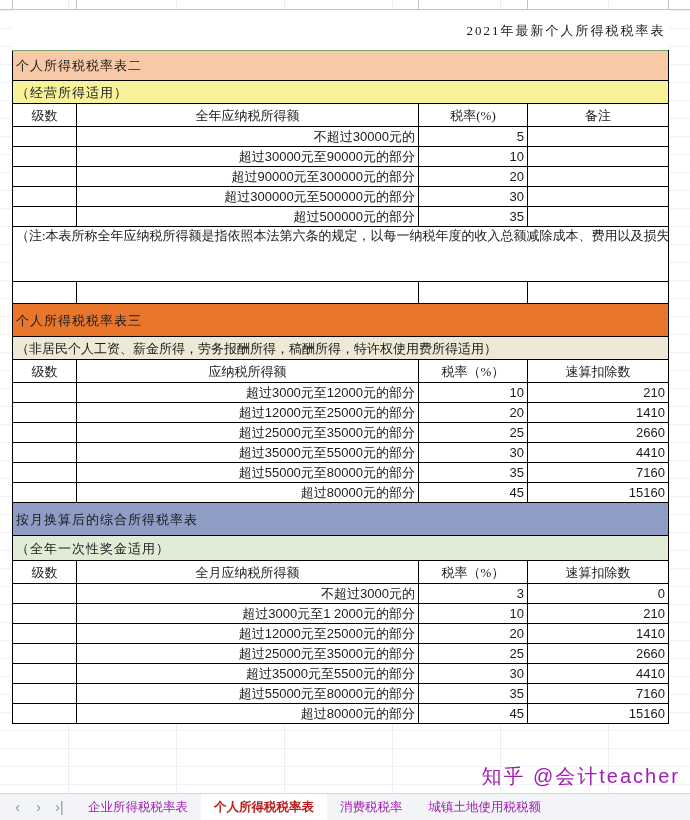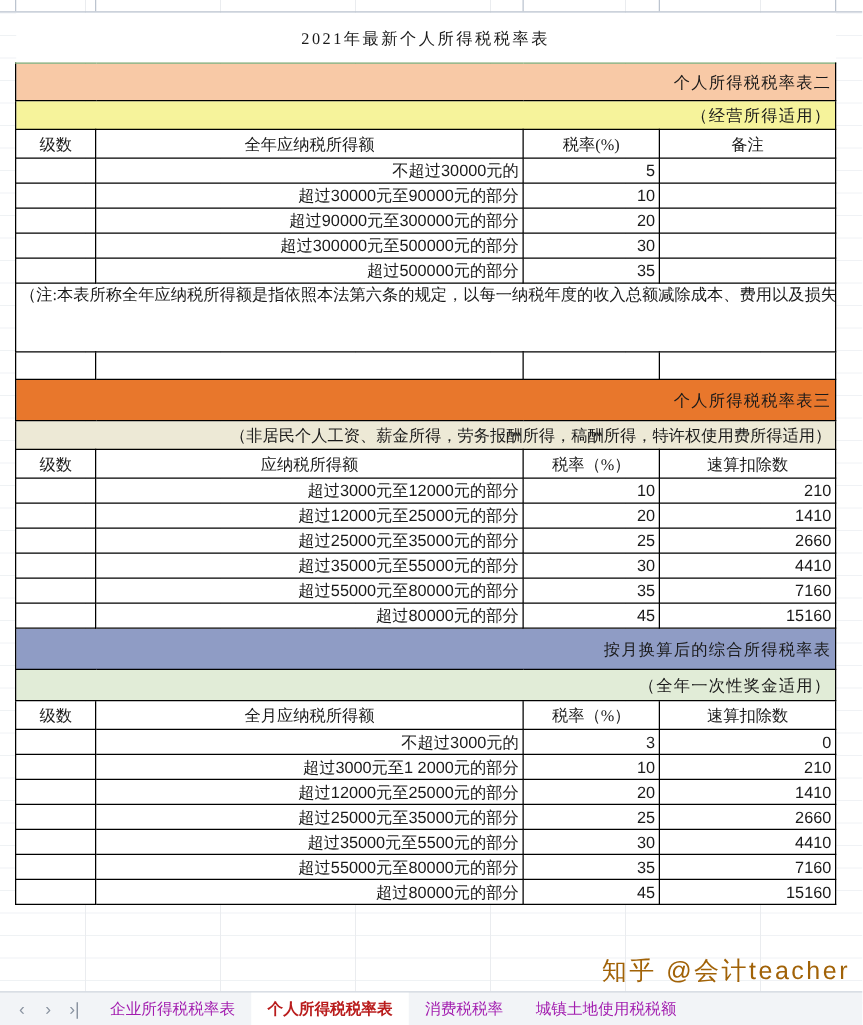--- a/index.html
+++ b/index.html
@@ -62,29 +62,29 @@
   }
   col.c1{width:64px;}
   col.c2{width:342px;}
   col.c3{width:109px;}
   col.c4{width:141px;}
 
   .title-cell{
     border:none !important;
     height:40px !important;
     font-size:21px;
-    text-align:center;
+    text-align:right;
     letter-spacing:2px;
     color:#1b1b1b;
     background:#ffffff !important;
     font-family:"Liberation Serif","DejaVu Serif",serif;
   }
 
   .band{
-    text-align:right;
+    text-align:left;
     height:29px !important;
     font-size:15px;
     letter-spacing:1px;
     font-family:"Liberation Serif","DejaVu Serif",serif;
   }
   .band-peach{background:#f8c9a6 !important;border-top:1px solid #7aa36a !important;}
   .band-yellow{background:#f6f39b !important;height:22px !important;font-size:13.5px;margin-top:12px;}
   .band-orange{background:#e8772c !important;height:32px !important;font-size:16px;}
   .band-cream{background:#ede9d6 !important;height:22px !important;font-size:13.5px;letter-spacing:0;}
   .band-blue{background:#8f9cc5 !important;height:32px !important;font-size:16px;}
@@ -129,21 +129,21 @@
   }
   .tabs{display:flex;align-items:center;gap:0;overflow:hidden;}
   .tab{
     padding:0 13px;height:26px;display:flex;align-items:center;
     font-size:12.5px;color:#a21caf;white-space:nowrap;
   }
   .tab.active{color:#b91c1c;font-weight:bold;background:#ffffff;}
 
   .watermark{
     position:absolute;right:10px;bottom:30px;
-    font-size:20px;color:#a16207;letter-spacing:2px;
+    font-size:20px;color:#a21caf;letter-spacing:2px;
     pointer-events:none;white-space:nowrap;
     font-family:"Liberation Sans",sans-serif;
   }
 </style>
 </head>
 <body>
 
 <div class="sheet">
   <div class="gridlayer"></div>
 

